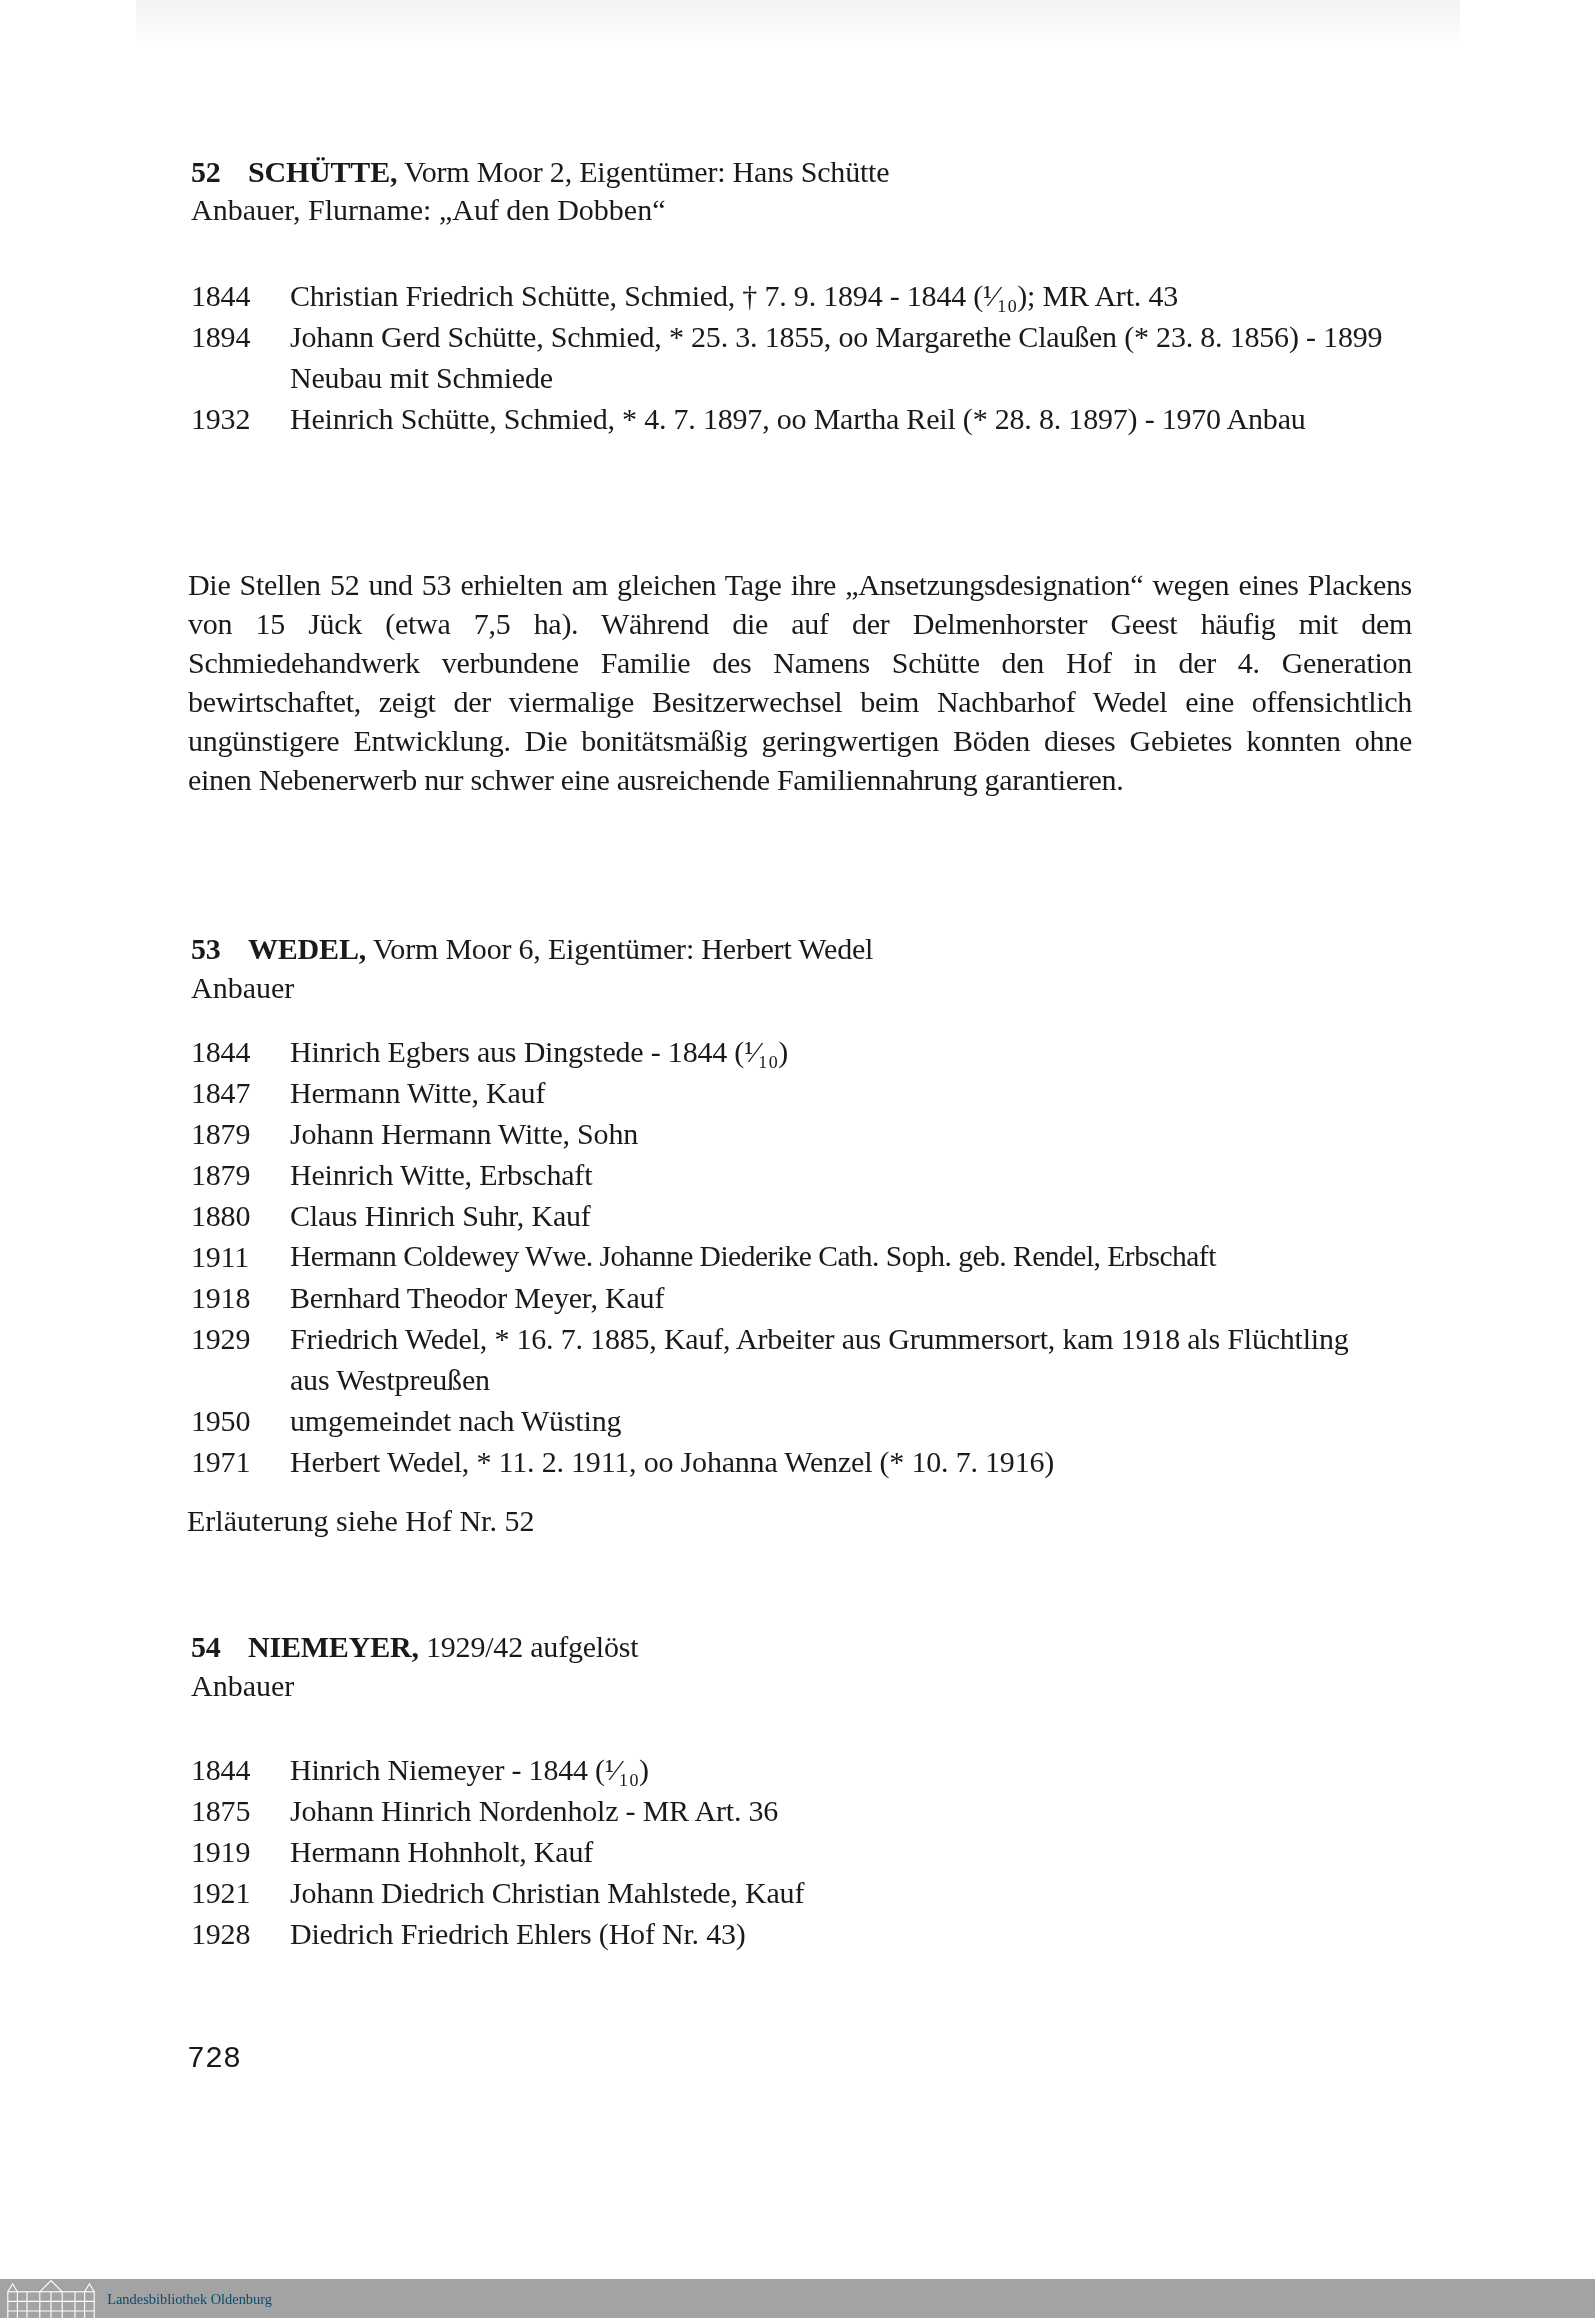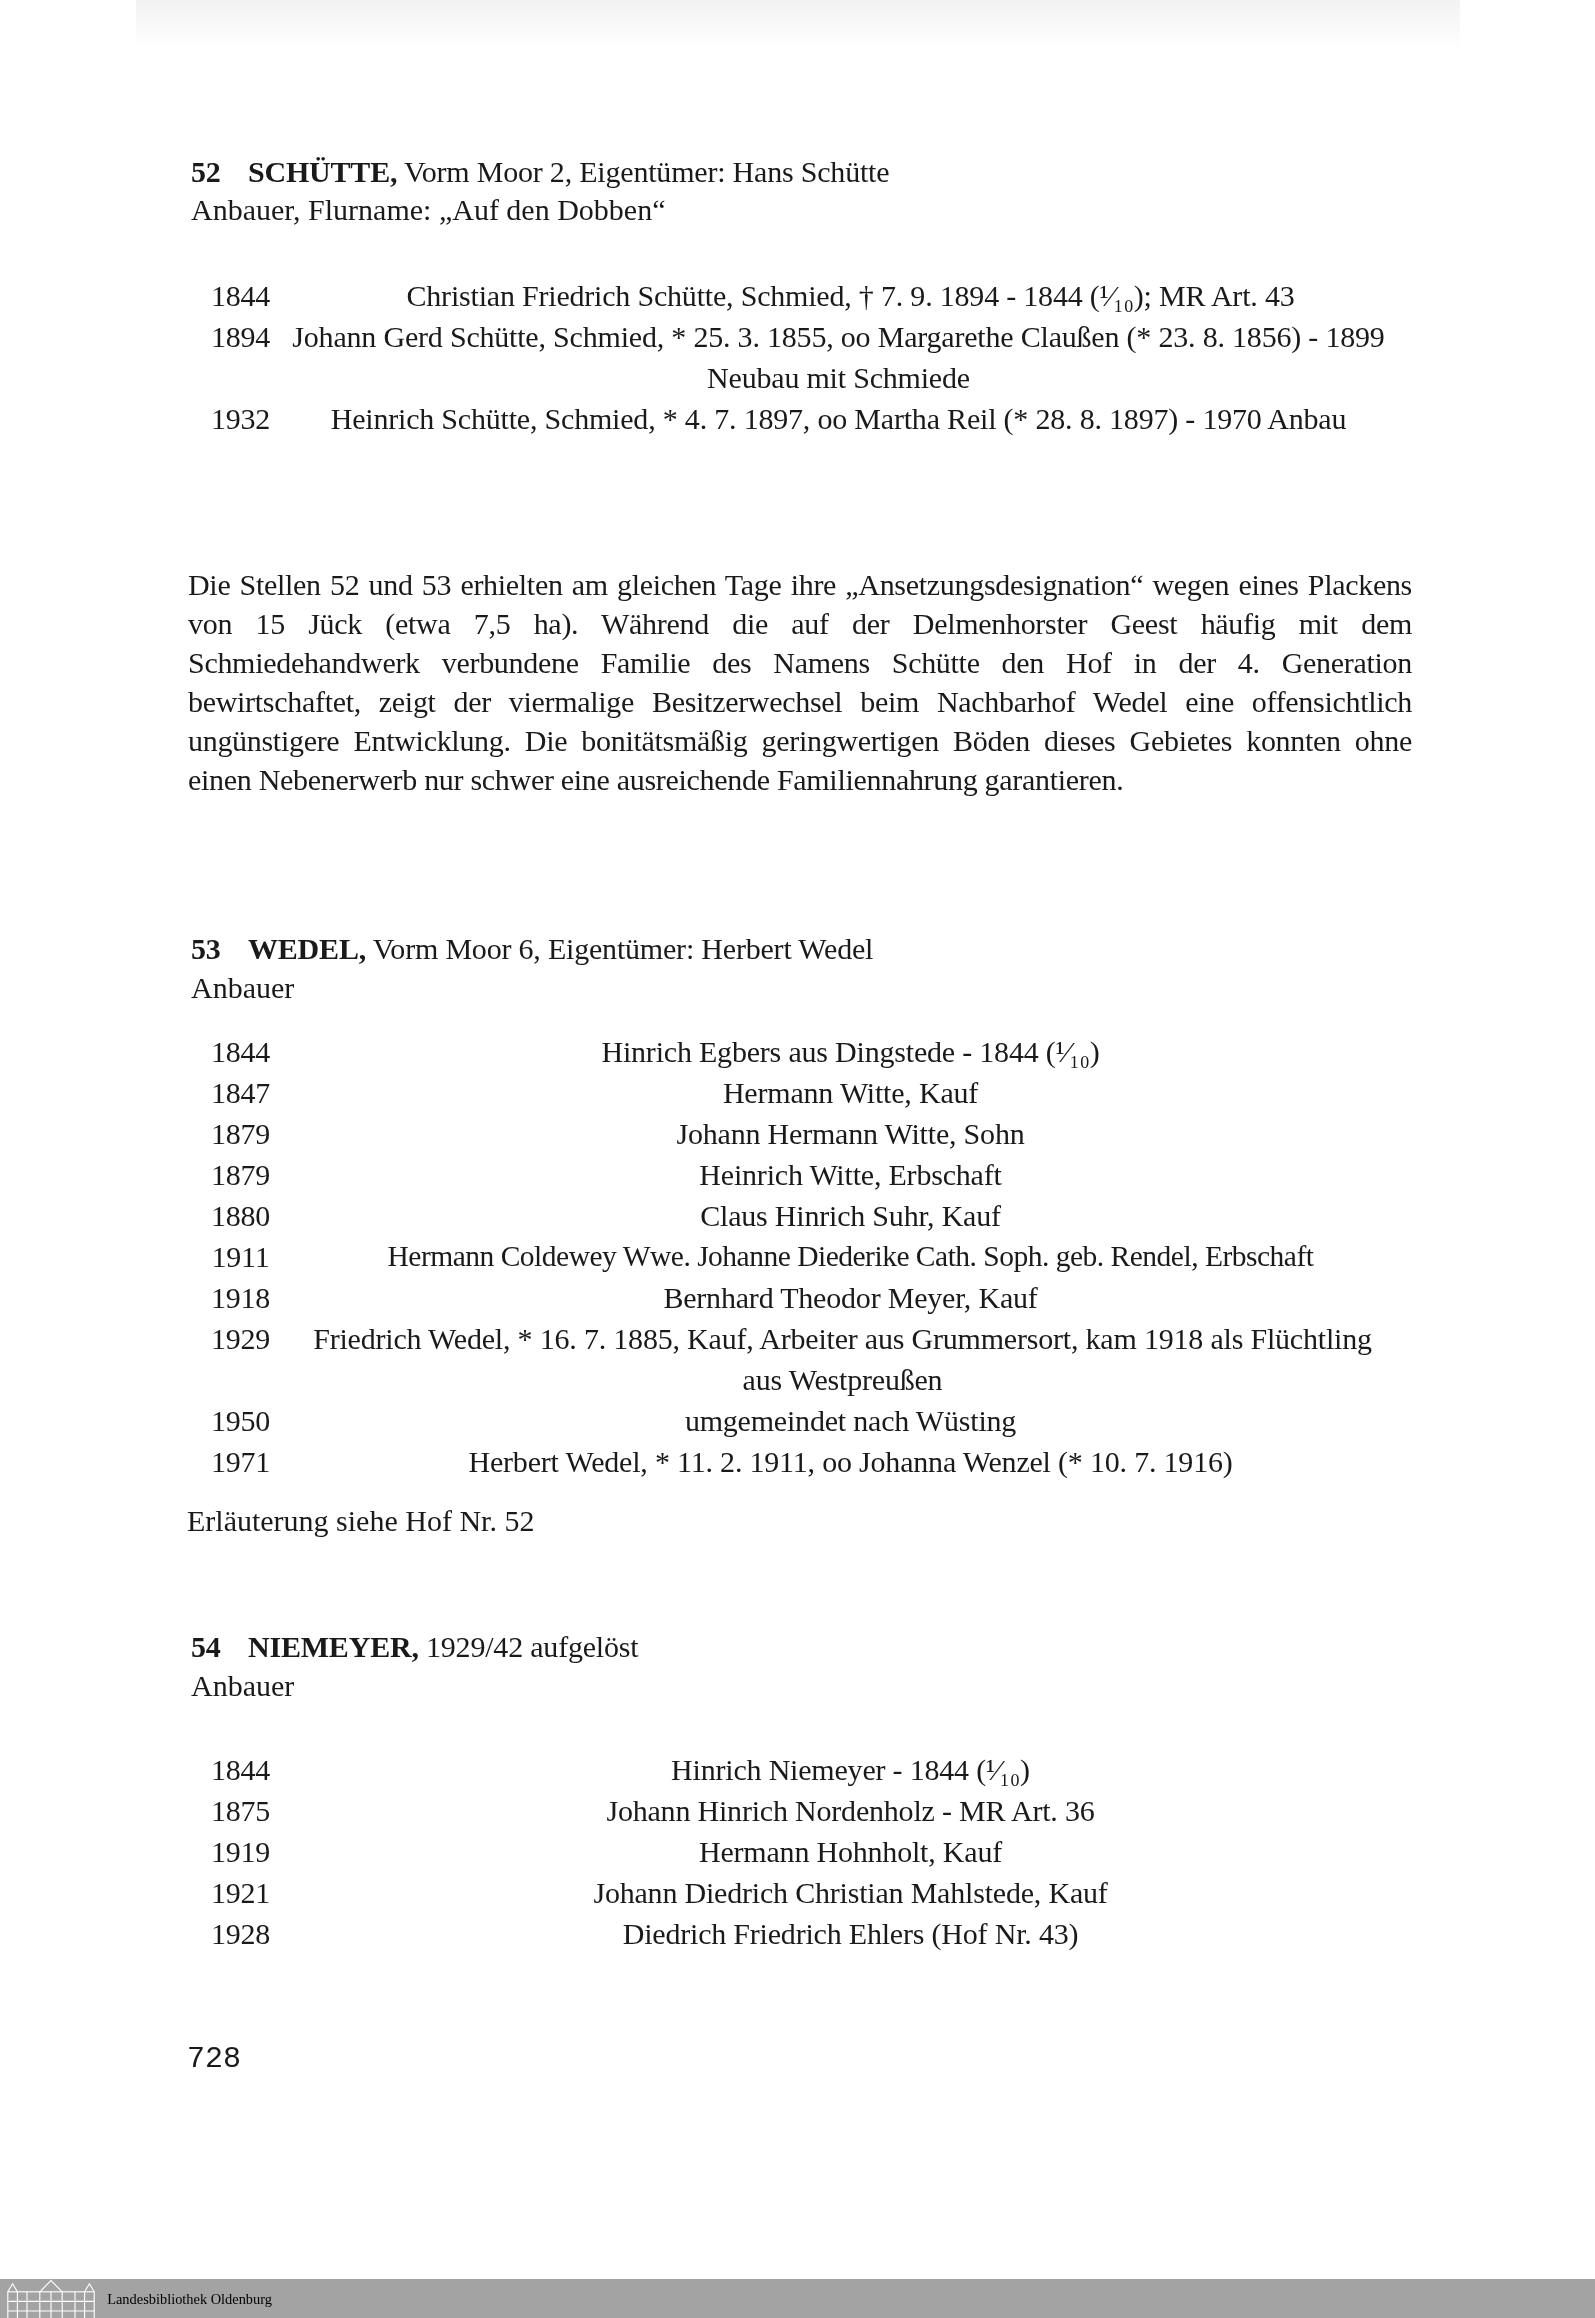--- a/index.html
+++ b/index.html
@@ -18,41 +18,41 @@
   }
   .heading {
     position: absolute; left: 191px; font-size: 30px; line-height: 40px;
     letter-spacing: -0.2px;
   }
   .heading .num { font-weight: bold; display: inline-block; width: 57px; }
   .heading .name { font-weight: bold; }
   .subline {
     position: absolute; left: 191px; font-size: 30px; line-height: 40px;
   }
-  .entries { position: absolute; left: 191px; width: 1220px; text-align: center; }
+  .entries { position: absolute; left: 191px; width: 1220px; }
   .entry { display: flex; font-size: 30px; line-height: 41px; letter-spacing: -0.2px; }
   .entry .year { width: 99px; flex: 0 0 99px; }
   .entry .text { flex: 1; }
   .para {
     position: absolute; left: 188px; width: 1224px;
     font-size: 30px; line-height: 39px; text-align: justify; letter-spacing: -0.3px;
   }
   .note {
     position: absolute; left: 187px; font-size: 30px; line-height: 40px;
   }
   .page-number {
     position: absolute; left: 187px; top: 2039px; font-size: 30px; line-height: 40px; font-family: Liberation Mono, monospace;
   }
   .footer {
     position: absolute; left: 0; top: 2279px; width: 1595px; height: 40px;
     background: #a3a3a3; display: flex; align-items: center;
   }
   .footer .logo { width: 96px; height: 40px; margin-left: 3.2px; }
   .footer .label {
-    color: #000000; font-size: 14.4px; margin-left: 8px;
+    color: #0c4a6e; font-size: 14.4px; margin-left: 8px;
     font-family: "Liberation Serif", serif;
   }
 </style>
 </head>
 <body>
 
 <div class="page">
   <div class="scan-top"></div>
 
   <div class="heading" style="top:152px;">

